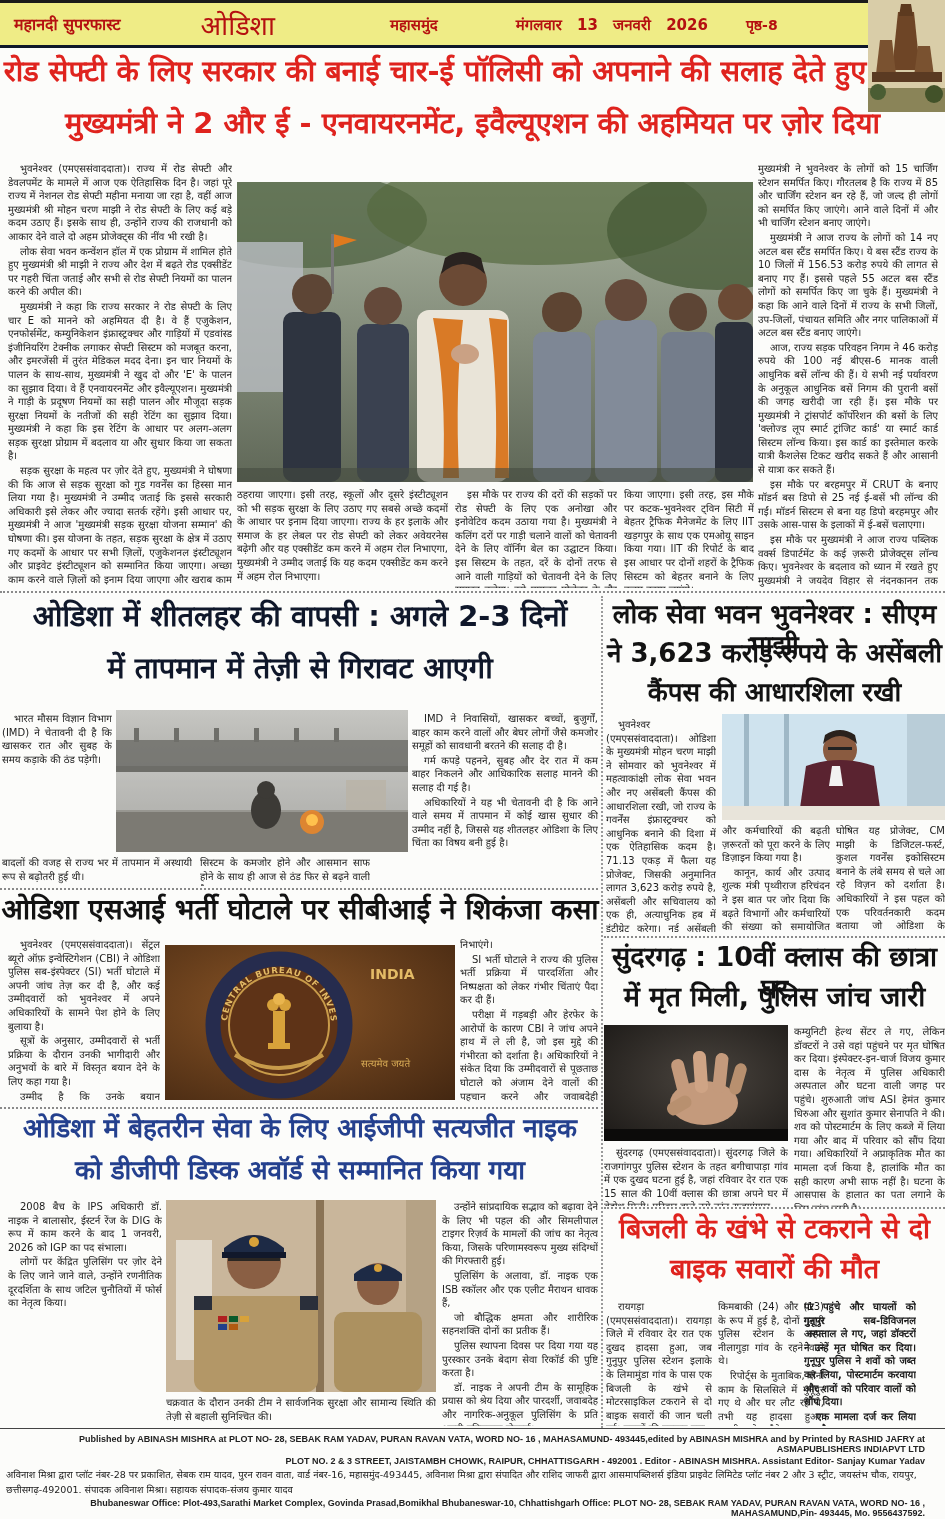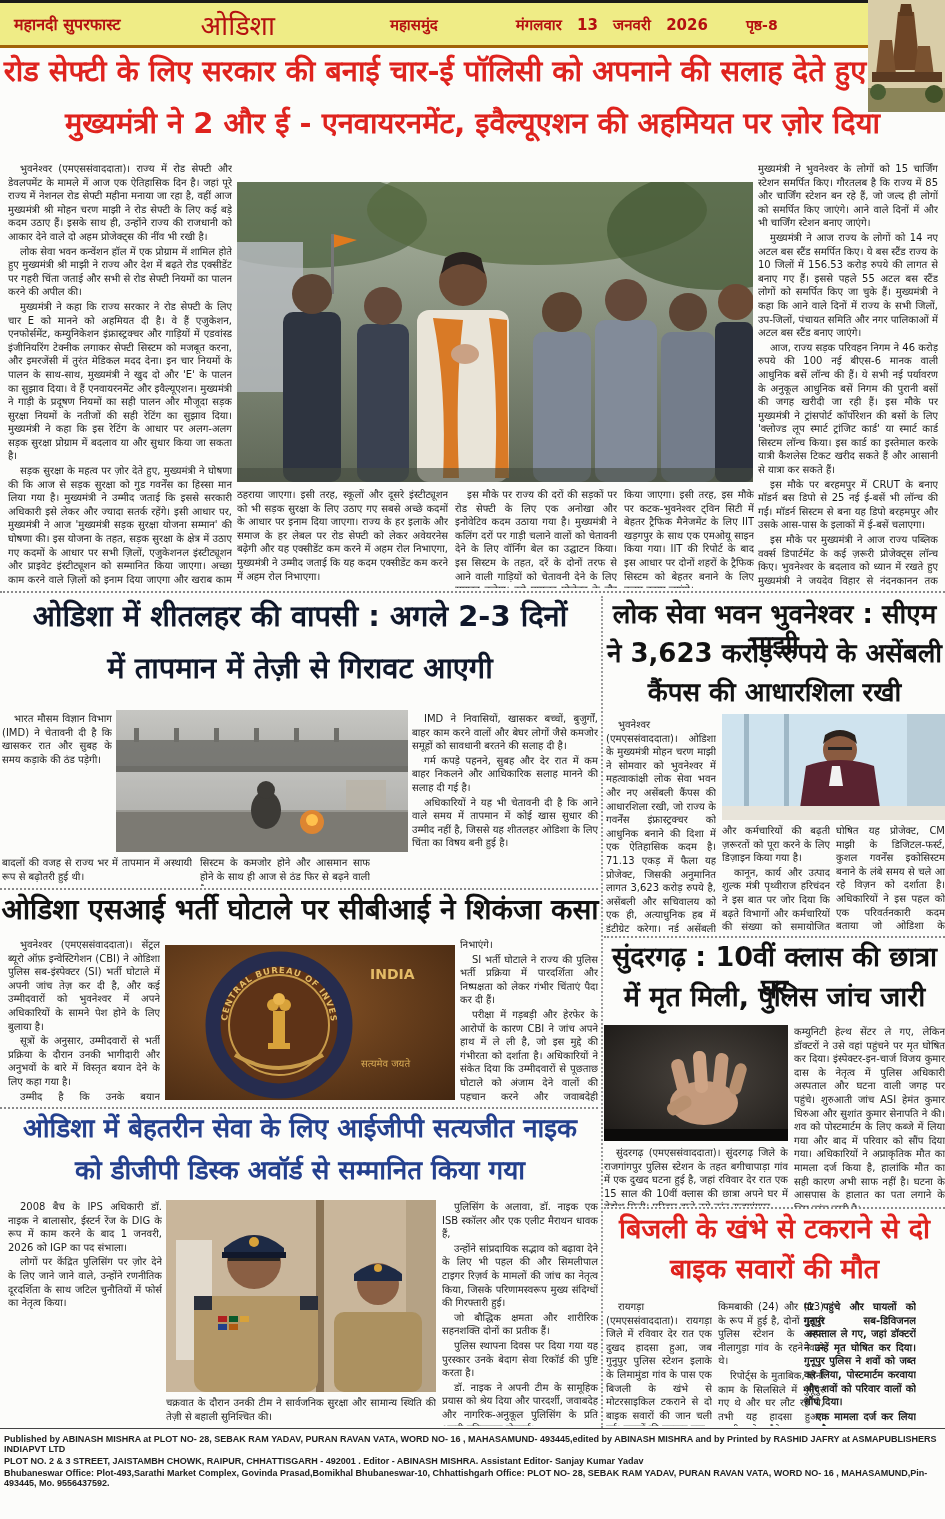--- a/index.html
+++ b/index.html
@@ -1,21 +1,21 @@
 <!DOCTYPE html>
 <html><head>
 <meta charset="utf-8">
 <style>
   html,body{margin:0;padding:0;background:#e8e8e4;}
   .page{position:relative;width:945px;height:1519px;margin:0 auto;background:#fcfcfa;
         font-family:"DejaVu Sans","Liberation Sans",sans-serif;overflow:hidden;}
   .abs{position:absolute;}
   
   .masthead{left:0;top:0;width:945px;height:48px;background:#efec86;border-top:3px solid #1a1a1a;
-            border-bottom:3px solid #a16207;box-sizing:border-box;display:flex;align-items:center;}
+            border-bottom:3px solid #0f172a;box-sizing:border-box;display:flex;align-items:center;}
   .mh-brand{color:#b51010;font-weight:bold;font-size:16px;margin-left:14px;}
   .mh-edition{color:#b51010;font-weight:normal;font-size:27px;margin-left:80px;}
   .mh-city{color:#b51010;font-weight:bold;font-size:15px;margin-left:115px;}
   .mh-date{color:#b51010;font-weight:bold;font-size:15px;margin-left:78px;word-spacing:10px;}
   .mh-page{color:#b51010;font-weight:bold;font-size:14px;margin-left:38px;}
   
   .hl{font-weight:bold;text-align:center;line-height:1.18;}
   .hl-red{color:#df231e;}
   .hl-navy{color:#0f172a;}
   .hl-blue{color:#24408e;}
@@ -25,21 +25,21 @@
   .col p{margin:0 0 1px 0;text-indent:12px;}
   .cont p:first-child{text-indent:0;}
   
   .hr-dot{border-top:2px dotted #8a8a8a;height:0;}
   .v-dot{border-left:2px dotted #9a9a9a;width:0;}
   
   .photo{overflow:hidden;background:#888;}
   .photo svg{display:block;}
   
   .footer{left:0;top:1428px;width:945px;border-top:1px solid #444;padding-top:4px;}
-  .f-en{font-size:9px;font-weight:bold;color:#222;text-align:left;padding:1px 4px;font-family:"Liberation Sans",sans-serif;}
+  .f-en{font-size:9px;font-weight:bold;color:#222;text-align:right;padding:1px 20px;font-family:"Liberation Sans",sans-serif;}
   .f-hi{font-size:9.5px;color:#222;text-align:left;padding:1px 6px;}
 </style>
 </head>
 <body>
 
 <div class="page">
 
   <div class="abs masthead">
     <span class="mh-brand">महानदी सुपरफास्ट</span>
     <span class="mh-edition">ओडिशा</span>
@@ -241,22 +241,22 @@
       <rect x="168" y="112" width="88" height="80" rx="10" fill="#ac9160"></rect>
       <circle cx="212" cy="84" r="21" fill="#8a5f44"></circle>
       <path d="M188 74 q24 -20 48 0 l0 7 l-48 0 Z" fill="#1d2a45"></path>
       <circle cx="212" cy="68" r="4" fill="#d8a23a"></circle>
     </svg>
   </div>
   <div class="abs col cont" style="left:166px;top:1396px;width:270px;height:30px;">
       <p>चक्रवात के दौरान उनकी टीम ने सार्वजनिक सुरक्षा और सामान्य स्थिति की तेज़ी से बहाली सुनिश्चित की।</p>
     </div>
   <div class="abs col" style="left:442px;top:1200px;width:156px;height:226px;">
+      <p>उन्होंने सांप्रदायिक सद्भाव को बढ़ावा देने के लिए भी पहल की और सिमलीपाल टाइगर रिज़र्व के मामलों की जांच का नेतृत्व किया, जिसके परिणामस्वरूप मुख्य संदिग्धों की गिरफ्तारी हुई।</p>
       <p>पुलिसिंग के अलावा, डॉ. नाइक एक ISB स्कॉलर और एक एलीट मैराथन धावक हैं,</p>
-      <p>उन्होंने सांप्रदायिक सद्भाव को बढ़ावा देने के लिए भी पहल की और सिमलीपाल टाइगर रिज़र्व के मामलों की जांच का नेतृत्व किया, जिसके परिणामस्वरूप मुख्य संदिग्धों की गिरफ्तारी हुई।</p>
       <p>जो बौद्धिक क्षमता और शारीरिक सहनशक्ति दोनों का प्रतीक हैं।</p>
       <p>पुलिस स्थापना दिवस पर दिया गया यह पुरस्कार उनके बेदाग सेवा रिकॉर्ड की पुष्टि करता है।</p>
       <p>डॉ. नाइक ने अपनी टीम के सामूहिक प्रयास को श्रेय दिया और पारदर्शी, जवाबदेह और नागरिक-अनुकूल पुलिसिंग के प्रति अपनी प्रतिबद्धता दोहराई।</p>
     </div>
 
   <div class="abs hl hl-black" style="left:604px;top:599px;width:341px;font-size:26px;">लोक सेवा भवन भुवनेश्वर : सीएम माझी</div>
   <div class="abs hl hl-black" style="left:604px;top:638px;width:341px;font-size:26px;">ने 3,623 करोड़ रुपये के असेंबली</div>
   <div class="abs hl hl-black" style="left:604px;top:677px;width:341px;font-size:26px;">कैंपस की आधारशिला रखी</div>
   <div class="abs col" style="left:606px;top:718px;width:110px;height:214px;">
       <p>भुवनेश्वर (एमएससंवाददाता)। ओडिशा के मुख्यमंत्री मोहन चरण माझी ने सोमवार को भुवनेश्वर में महत्वाकांक्षी लोक सेवा भवन और नए असेंबली कैंपस की आधारशिला रखी, जो राज्य के गवर्नेंस इंफ्रास्ट्रक्चर को आधुनिक बनाने की दिशा में एक ऐतिहासिक कदम है। 71.13 एकड़ में फैला यह प्रोजेक्ट, जिसकी अनुमानित लागत 3,623 करोड़ रुपये है, असेंबली और सचिवालय को एक ही, अत्याधुनिक हब में इंटीग्रेट करेगा। नई असेंबली बिल्डिंग में 300 सीटों वाला एक आधुनिक हॉल और एक अंडरग्राउंड पार्किंग सुविधा होगी, जिसे विधायकों</p>
@@ -324,17 +324,19 @@
       <p>रिपोर्ट्स के मुताबिक, दोनों काम के सिलसिले में गुनूपुर गए थे और घर लौट रहे थे, तभी यह हादसा हुआ। स्थानीय लोग मौके</p>
     </div>
   <div class="abs col cont" style="left:804px;top:1300px;width:112px;height:126px;font-weight:bold;">
       <p>पर पहुंचे और घायलों को गुनूपुर सब-डिविजनल अस्पताल ले गए, जहां डॉक्टरों ने उन्हें मृत घोषित कर दिया। गुनूपुर पुलिस ने शवों को जब्त कर लिया, पोस्टमार्टम करवाया और शवों को परिवार वालों को सौंप दिया।</p>
       <p>एक मामला दर्ज कर लिया गया है</p>
     </div>
 
   <div class="abs footer">
     <div class="f-en">Published by ABINASH MISHRA at PLOT NO- 28, SEBAK RAM YADAV, PURAN RAVAN VATA, WORD NO- 16 , MAHASAMUND- 493445,edited by ABINASH MISHRA and   by Printed by RASHID JAFRY at ASMAPUBLISHERS INDIAPVT LTD</div>
     <div class="f-en">PLOT NO. 2 &amp; 3 STREET, JAISTAMBH CHOWK, RAIPUR, CHHATTISGARH - 492001 . Editor -  ABINASH MISHRA. Assistant Editor- Sanjay Kumar Yadav</div>
+    <div class="f-hi">अविनाश मिश्रा द्वारा प्लॉट नंबर-28 पर प्रकाशित, सेबक राम यादव, पुरन रावन वाता, वार्ड नंबर-16, महासमुंद-493445, अविनाश मिश्रा द्वारा संपादित और राशिद जाफरी द्वारा आसमापब्लिशर्स इंडिया प्राइवेट लिमिटेड प्लॉट नंबर 2 और 3 स्ट्रीट, जयस्तंभ चौक, रायपुर,</div>
+    <div class="f-hi">छत्तीसगढ़-492001. संपादक अविनाश मिश्रा। सहायक संपादक-संजय कुमार यादव</div>
     <div class="f-en">Bhubaneswar Office: Plot-493,Sarathi Market Complex, Govinda Prasad,Bomikhal Bhubaneswar-10, Chhattishgarh Office: PLOT NO- 28, SEBAK RAM YADAV, PURAN RAVAN VATA, WORD NO- 16 , MAHASAMUND,Pin- 493445, Mo. 9556437592.</div>
 
   </div>
 
 </div>
 
 </body></html>

